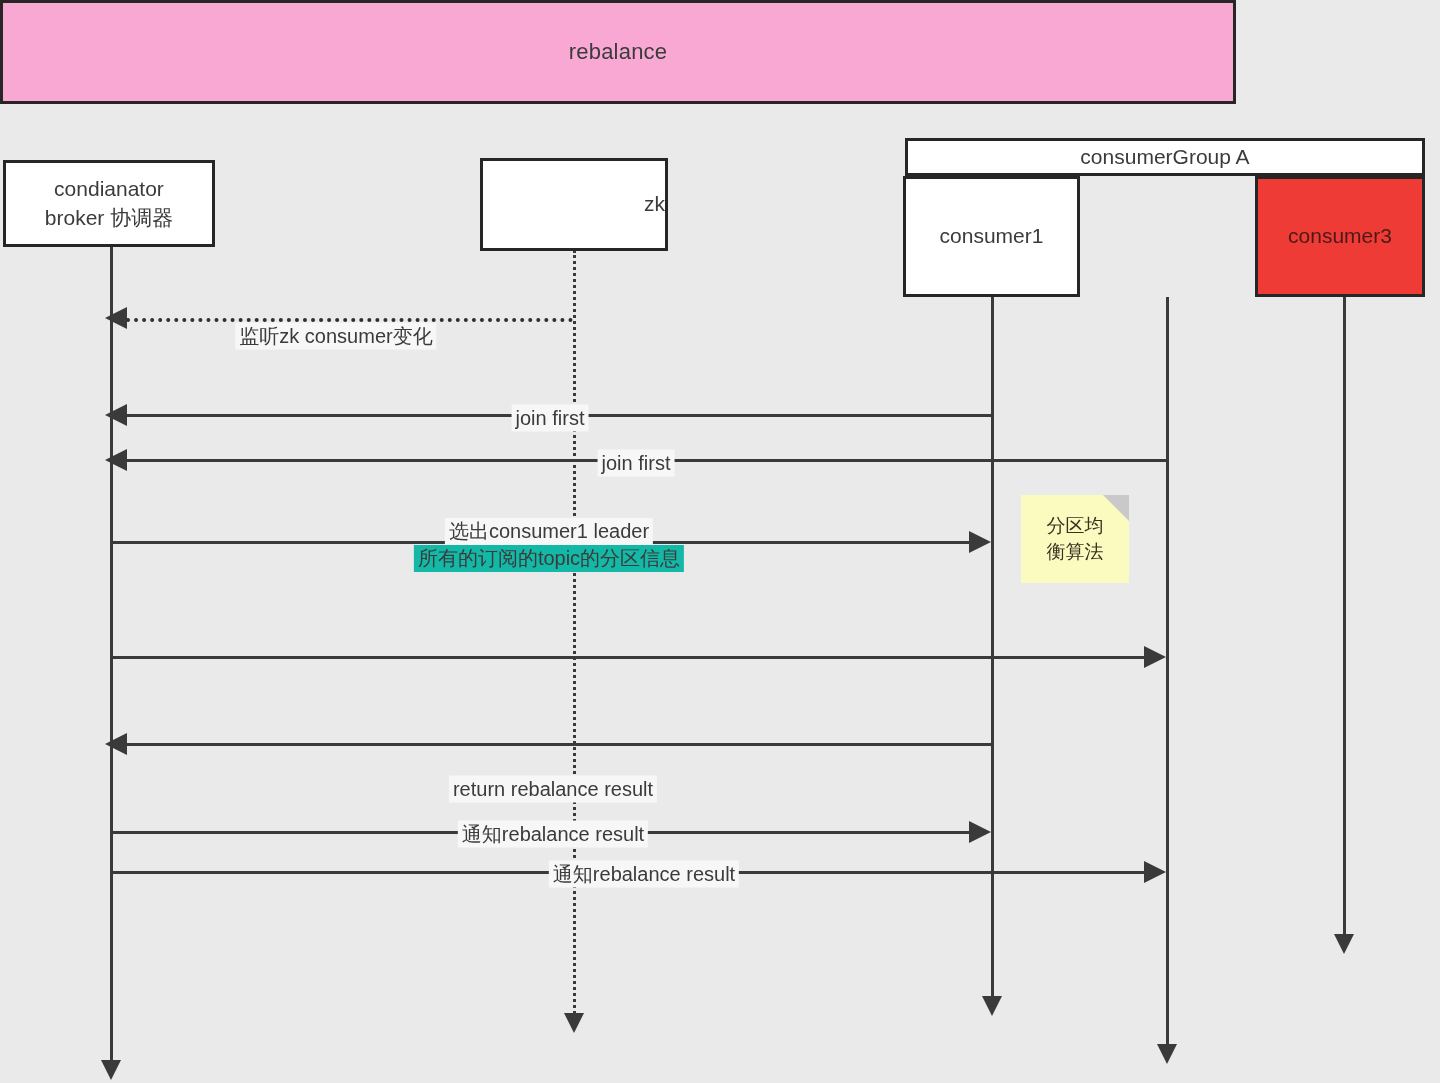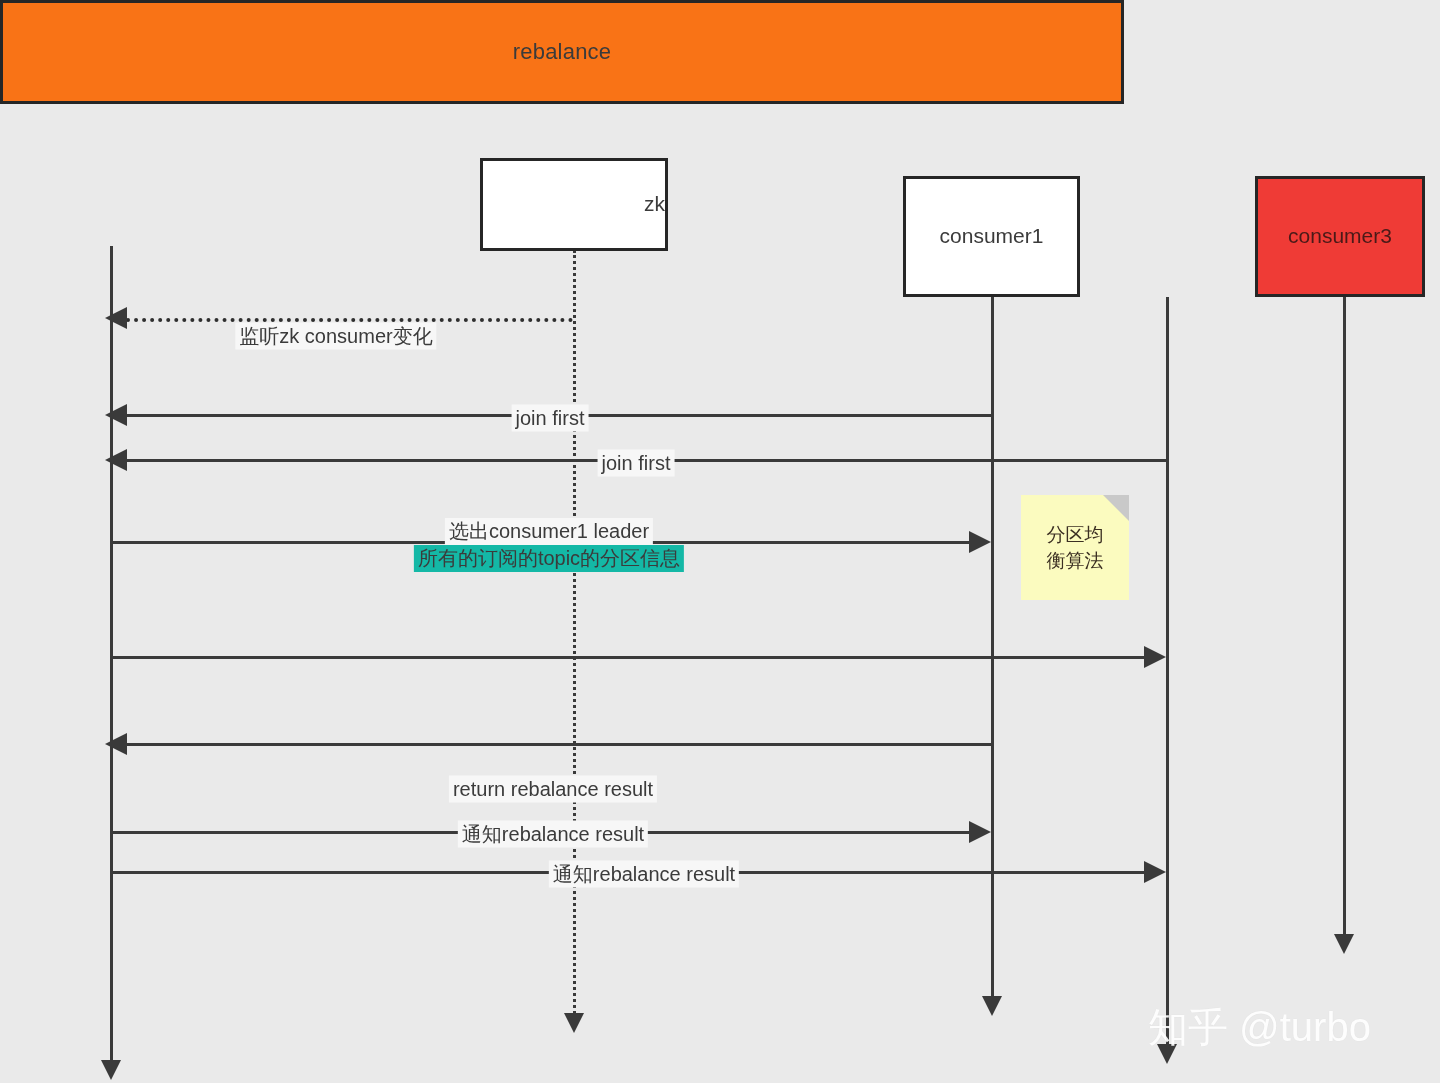--- a/index.html
+++ b/index.html
@@ -14,23 +14,23 @@
     background: #eaeaea;
     font-family: "Liberation Sans", "DejaVu Sans", sans-serif;
     overflow: hidden;
   }
 
   
   .frame-title {
     position: absolute;
     left: 0px;
     top: 0px;
-    width: 1124px;
+    width: 1236px;
     height: 104px;
-    background: #f97316;
+    background: #f9a8d4;
     border: 3px solid #262626;
     box-sizing: border-box;
     display: flex;
     align-items: center;
     justify-content: center;
   }
   .frame-title .label {
     font-size: 22px;
     color: #3b3b3b;
     letter-spacing: .2px;
@@ -187,25 +187,34 @@
 
   <div class="plife" style="left:991px; top:297px; height:708px;"></div>
   <div class="arrowtip-down" style="left:992px; top:996px;"></div>
 
   <div class="plife" style="left:1166px; top:297px; height:755px;"></div>
   <div class="arrowtip-down" style="left:1167px; top:1044px;"></div>
 
   <div class="plife" style="left:1343px; top:297px; height:645px;"></div>
   <div class="arrowtip-down" style="left:1344px; top:934px;"></div>
 
+  <div class="pbox" style="left:3px; top:160px; width:212px; height:87px;">
+    <div>
+      <div>condianator</div>
+      <div>broker 协调器</div>
+    </div>
+  </div>
 
   <div class="pbox" style="left:480px; top:158px; width:188px; height:93px;justify-content:flex-end;">
     <span>zk</span>
   </div>
 
+  <div class="group-header" style="left:905px; top:138px; width:520px; height:38px;">
+    <span>consumerGroup A</span>
+  </div>
 
   <div class="pbox" style="left:903px; top:176px; width:177px; height:121px;">
     <span>consumer1</span>
   </div>
 
 
   <div class="pbox red" style="left:1255px; top:176px; width:170px; height:121px;text-align:center;">
     <span>consumer3</span>
   </div>
 
@@ -236,23 +245,22 @@
   <div class="msg-label" style="left:553px; top:789px;">return rebalance result</div>
 
   <div class="msg-line" style="left:113px; top:831px; width:857px;"></div>
   <div class="head-right" style="left:969px; top:832px;"></div>
   <div class="msg-label" style="left:553px; top:834px;">通知rebalance result</div>
 
   <div class="msg-line" style="left:113px; top:871px; width:1032px;"></div>
   <div class="head-right" style="left:1144px; top:872px;"></div>
   <div class="msg-label" style="left:644px; top:874px;">通知rebalance result</div>
 
-  <div class="note" style="left:1021px; top:495px; width:108px; height:105px;">
+  <div class="note" style="left:1021px; top:495px; width:108px; height:88px;">
     <span class="fold"></span>
     <div class="note-text">
       <div>分区均</div>
       <div>衡算法</div>
     </div>
   </div>
 
-  <div class="watermark" style="left:1148px; top:1000px;">知乎 @turbo</div>
 
 </div>
 
 </body></html>

